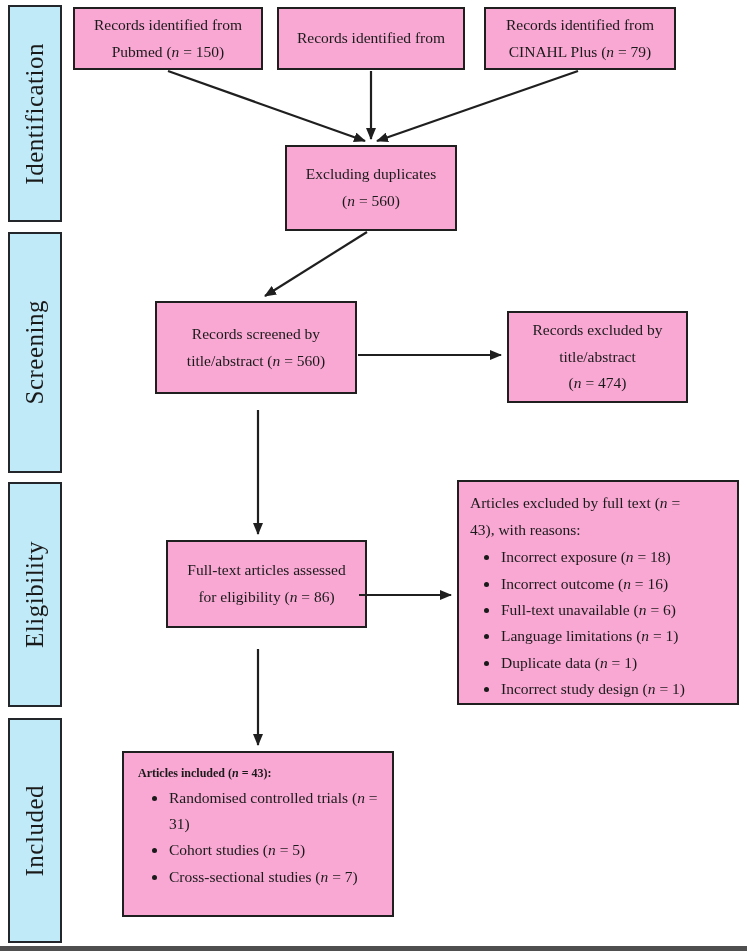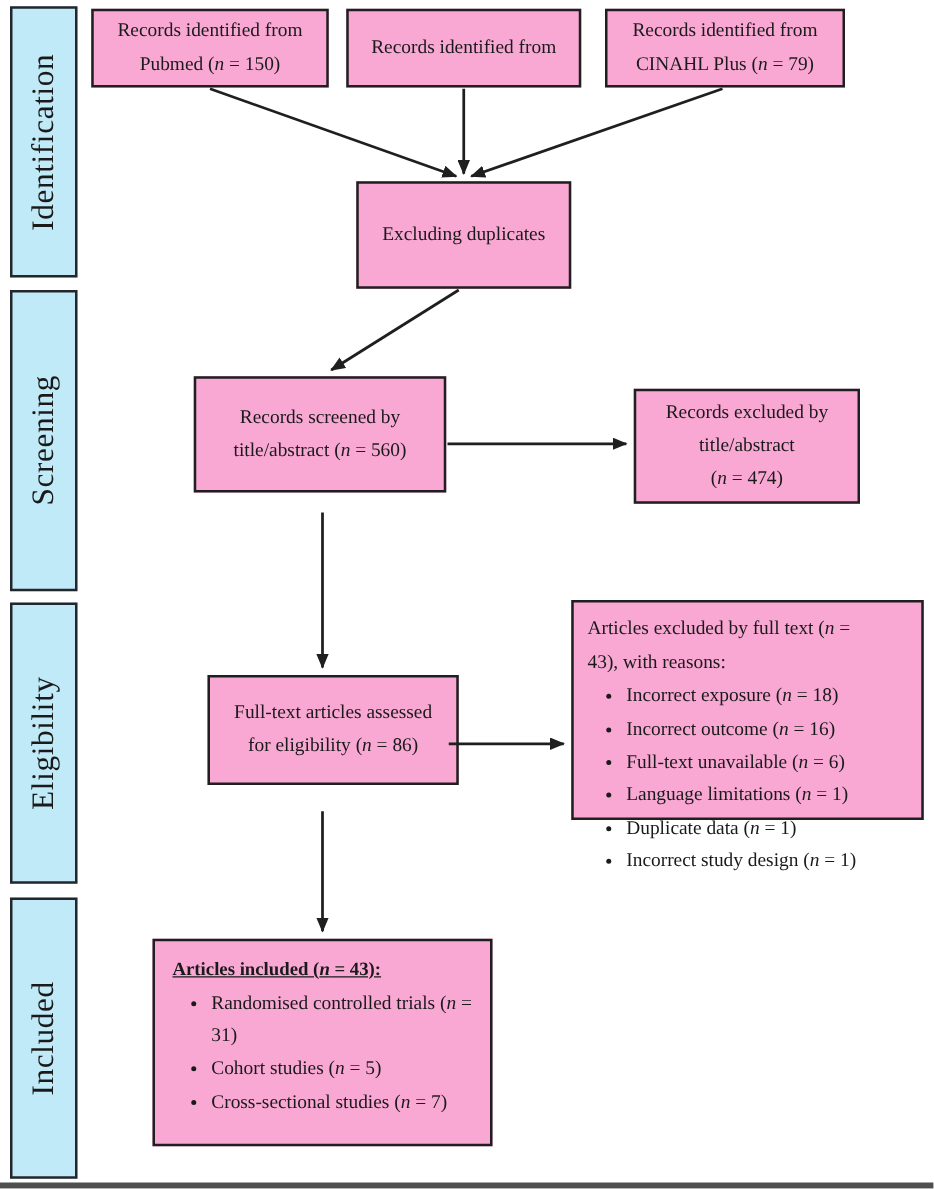--- a/index.html
+++ b/index.html
@@ -23,21 +23,21 @@
     border:2px solid #1f1f1f;z-index:2;
     display:flex;flex-direction:column;align-items:center;justify-content:center;
     text-align:center;font-size:15.5px;
   }
   .box .ln{line-height:1.72;}
   .box.left{align-items:flex-start;justify-content:flex-start;text-align:left;}
   .nvar{font-style:italic;}
   .blist{margin:1px 0 0;padding-left:30px;list-style-type:disc;}
   .blist li{line-height:1.7;padding-left:1px;}
   .inc-heading{
-    font-weight:700;text-decoration:underline;font-size:15px;line-height:1.65;
+    font-weight:700;font-size:12px;line-height:1.65;
   }
   .bottom-edge{position:absolute;left:0;top:946px;width:747px;height:5px;background:#4f4f4f;z-index:1;}
 </style>
 </head>
 <body>
 
 <div class="canvas">
 
   <svg class="arrows" width="747" height="951" viewBox="0 0 747 951">
     <defs>
@@ -82,20 +82,21 @@
   <div class="box" style="left:484px;top:7px;width:192px;height:63px;">
     <div>
         <div class="ln">Records identified from</div>
         <div class="ln">CINAHL Plus (<i class="nvar">n</i> = 79)</div>
       </div>
   </div>
 
   <div class="box" style="left:285px;top:145px;width:172px;height:86px;">
     <div>
         <div class="ln">Excluding duplicates</div>
+        <div class="ln">(<i class="nvar">n</i> = 560)</div>
       </div>
   </div>
 
   <div class="box" style="left:155px;top:301px;width:202px;height:93px;">
     <div>
         <div class="ln">Records screened by</div>
         <div class="ln">title/abstract (<i class="nvar">n</i> = 560)</div>
       </div>
   </div>
   <div class="box" style="left:507px;top:311px;width:181px;height:92px;">
@@ -105,21 +106,21 @@
         <div class="ln">(<i class="nvar">n</i> = 474)</div>
       </div>
   </div>
 
   <div class="box" style="left:166px;top:540px;width:201px;height:88px;">
     <div>
         <div class="ln">Full-text articles assessed</div>
         <div class="ln">for eligibility (<i class="nvar">n</i> = 86)</div>
       </div>
   </div>
-  <div class="box left" style="left:457px;top:480px;width:282px;height:176px;padding:8px 8px 0 11px;">
+  <div class="box left" style="left:457px;top:480px;width:282px;height:225px;padding:8px 8px 0 11px;">
     <div>
         <div class="ln">Articles excluded by full text (<i class="nvar">n</i> =</div>
         <div class="ln">43), with reasons:</div>
       </div>
     <ul class="blist">
         <li>Incorrect exposure (<i class="nvar">n</i> = 18)</li>
         <li>Incorrect outcome (<i class="nvar">n</i> = 16)</li>
         <li>Full-text unavailable (<i class="nvar">n</i> = 6)</li>
         <li>Language limitations (<i class="nvar">n</i> = 1)</li>
         <li>Duplicate data (<i class="nvar">n</i> = 1)</li>

